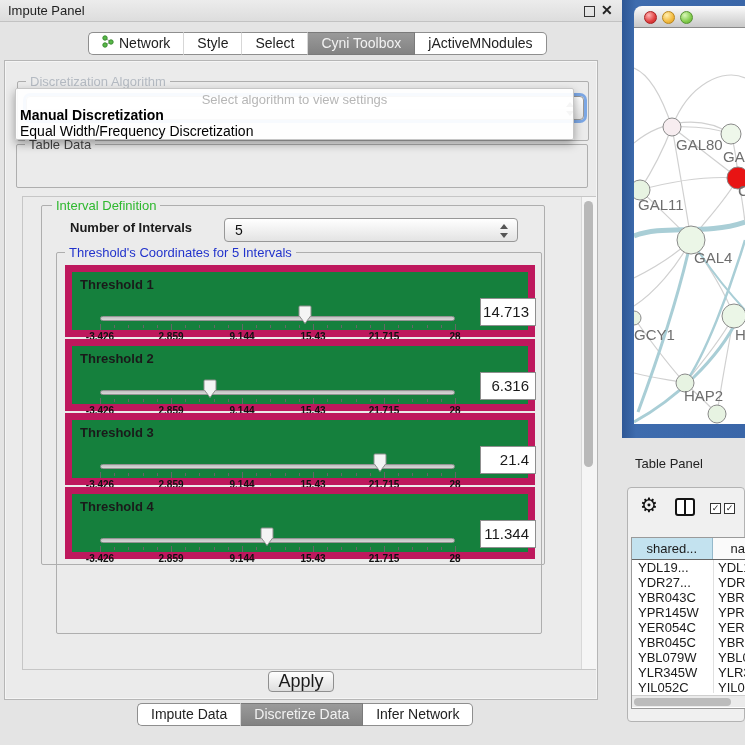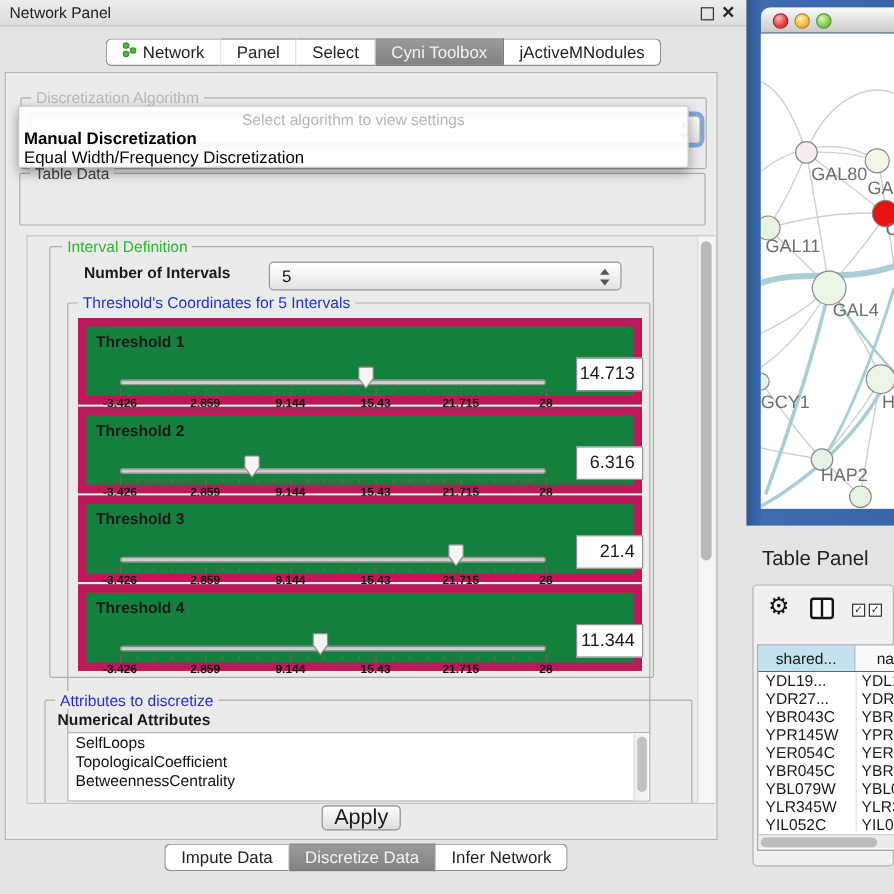--- a/index.html
+++ b/index.html
@@ -69,21 +69,21 @@
   #right-panel { left:622px; top:0; width:123px; height:745px; }
   #net-window { position:absolute; left:0; top:0; width:123px; height:438px; background:linear-gradient(90deg,#2e5795 0,#3e6cae 14px,#3a66a8 100%); }
   #net-titlebar { position:absolute; left:12px; top:6px; width:111px; height:22px; background:linear-gradient(#fbfbfb,#c9c9c9); border-bottom:1px solid #8a8a8a; border-radius:8px 0 0 0; }
   .tl { position:absolute; top:4.5px; width:13px; height:13px; border-radius:50%; }
   #tl-red    { left:10px; background:radial-gradient(circle at 35% 30%,#ffb3b3,#e04040 60%,#c02525); border:1px solid #a82020; }
   #tl-yellow { left:28px; background:radial-gradient(circle at 35% 30%,#ffefb0,#f2ba40 60%,#d99a20); border:1px solid #b8861e; }
   #tl-green  { left:46px; background:radial-gradient(circle at 35% 30%,#d9f7b8,#82cc4c 60%,#5fa930); border:1px solid #559232; }
   #net-canvas { position:absolute; left:12px; top:28px; width:111px; height:396px; background:#fff; overflow:hidden; }
   #net-canvas svg text { font-family:"Liberation Sans", sans-serif; fill:#6e6e6e; }
 
-  #tablepanel-title { left:13px; top:456px; font-size:17px; color:#222; }
+  #tablepanel-title { left:13px; top:456px; font-size:13px; color:#222; }
   #table-subpanel { position:absolute; left:5px; top:487px; width:118px; height:235px; background:#f0f0f0; border:1px solid #b3b3b3; border-radius:4px; }
   #gear-icon { position:absolute; left:12px; top:5px; font-size:20px; color:#111; }
   #columns-icon { position:absolute; left:47px; top:10px; width:20px; height:18px; background:#fff; border:2px solid #141414; border-radius:3px; }
   #columns-icon:before { content:""; position:absolute; left:7px; top:0; width:2px; height:14px; background:#141414; }
   .chk { position:absolute; top:15px; width:11px; height:11px; border:1.5px solid #333; background:#fff; font-size:9px; line-height:9px; text-align:center; color:#222; }
   #chk1 { left:82px; } #chk2 { left:96px; }
 
   #gene-table { position:absolute; left:3px; top:49px; width:115px; height:172px; background:#fff; border:1px solid #9a9a9a; }
   #gt-header { display:flex; height:22px; border-bottom:1px solid #666; }
   .gt-h1 { width:82px; background:#c3e2ef; border-right:1px solid #95b9cb; font-size:13px; text-align:center; line-height:21px; }
@@ -93,38 +93,38 @@
   .gt-c1 { width:82px; padding-left:6px; border-right:1px solid #e0e0e0; font-size:13px; line-height:15px; white-space:nowrap; }
   .gt-c2 { flex:1; padding-left:4px; font-size:13px; line-height:15px; white-space:nowrap; overflow:hidden; }
   #gt-hscroll { position:absolute; left:0; bottom:1px; width:113px; height:12px; background:#ebebeb; border-top:1px solid #cfcfcf; }
   #gt-hthumb { position:absolute; left:2px; top:2px; width:97px; height:8px; background:#bcbcbc; border-radius:4px; }
 </style>
 </head>
 <body>
 
 <div id="left-panel" class="abs">
   <div id="titlebar" class="abs">
-    <div id="title-text" class="abs">Network Panel</div>
+    <div id="title-text" class="abs">Impute Panel</div>
     <div id="float-btn" class="abs"></div>
     <div id="close-btn" class="abs">✕</div>
   </div>
 
   <div id="top-tabs" class="abs segrow">
       <div class="seg">
         <span><svg width="12" height="13" viewBox="0 0 12 13">
             <line x1="3" y1="3" x2="9" y2="7" stroke="#9c9c9c"></line>
             <line x1="3" y1="10" x2="9" y2="7" stroke="#9c9c9c"></line>
             <circle cx="3" cy="3" r="2.2" fill="#57b847" stroke="#3c8c31"></circle>
             <circle cx="3" cy="10" r="2.2" fill="#57b847" stroke="#3c8c31"></circle>
             <circle cx="9" cy="7" r="2.2" fill="#57b847" stroke="#3c8c31"></circle>
           </svg></span>
         <span>Network</span>
       </div>
       <div class="seg">
-        <span>Panel</span>
+        <span>Style</span>
       </div>
       <div class="seg">
         <span>Select</span>
       </div>
       <div class="seg sel">
         <span>Cyni Toolbox</span>
       </div>
       <div class="seg">
         <span>jActiveMNodules</span>
       </div>
@@ -335,34 +335,20 @@
               </div>
               <div class="thr-handle" style="left: 187.848px;"><svg width="14" height="20" viewBox="0 0 14 20">
                   <path d="M1,2 Q1,1 2,1 H12 Q13,1 13,2 V10.5 L7,18.5 L1,10.5 Z" fill="#f4f4f4" stroke="#8e8e8e"></path>
                 </svg></div>
               <div class="thr-value">11.344</div>
             </div>
           </div>
       </div>
     </div>
 
-    <div class="groupbox" style="left:14px; top:386px; width:540px; height:100px;">
-      <span class="grouplab lab-blue" style="left:8px;">Attributes to discretize</span>
-      <div class="abs" style="left:10px; top:8px; font-weight:bold;">Numerical Attributes</div>
-      <div id="attr-list">
-        <div id="attr-items">
-            <div class="attr-item">SelfLoops</div>
-            <div class="attr-item">TopologicalCoefficient</div>
-            <div class="attr-item">BetweennessCentrality</div>
-          </div>
-        <div id="attr-vscroll">
-            <div id="attr-vthumb"></div>
-          </div>
-      </div>
-    </div>
   </div>
   <div id="main-vscroll" class="abs">
       <div id="main-vthumb"></div>
     </div>
 
   <div id="apply-btn" class="abs">Apply</div>
 
   <div id="bottom-tabs" class="abs segrow">
       <div class="seg">
         <span>Impute Data</span>

